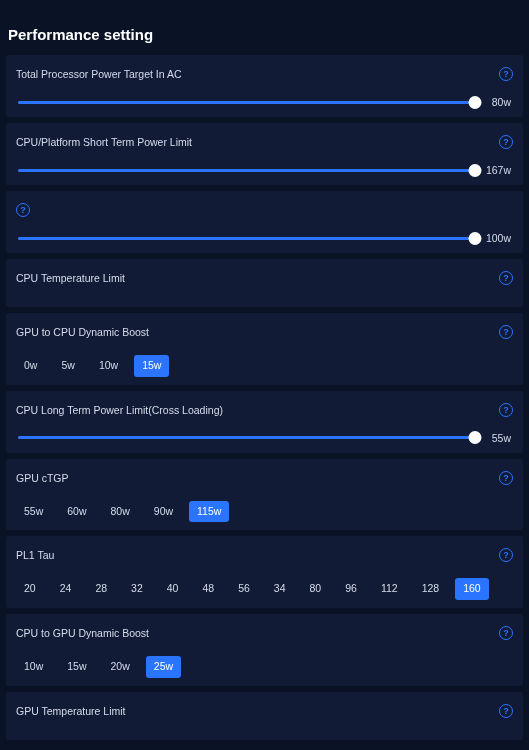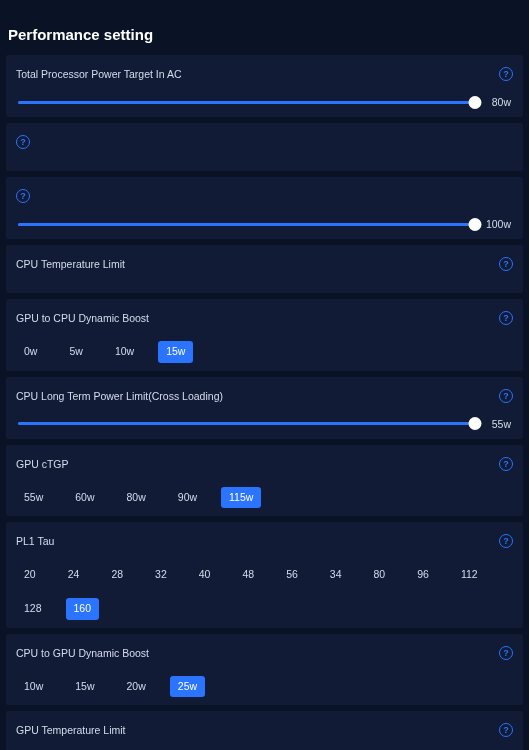--- a/index.html
+++ b/index.html
@@ -82,21 +82,21 @@
     .value-label {
       min-width: 28px;
       text-align: right;
       font-size: 10.5px;
       color: #d6dcec;
       white-space: nowrap;
     }
     .options-row {
       display: flex;
       flex-wrap: wrap;
-      gap: 12px;
+      gap: 4px;
       padding-top: 2px;
       align-items: flex-end;
     }
     .option {
       padding: 4px 8px;
       font-size: 10.5px;
       color: #d6dcec;
       border-radius: 3px;
       margin-right: 4px;
       cursor: pointer;
@@ -123,21 +123,30 @@
         <div class="track"></div>
         <div class="fill" style="width:100%"></div>
         <div class="thumb" style="left:100%"></div>
       </div>
       <div class="value-label">80w</div>
     </div>
   </div>
 
   <div class="card">
     <div class="card-header">
-      <div class="help-icon">?</div>
+      <div class="card-title">CPU/Platform Short Term Power Limit</div>
+      <div class="help-icon">?</div>
+    </div>
+    <div class="slider-row">
+      <div class="slider">
+        <div class="track"></div>
+        <div class="fill" style="width:100%"></div>
+        <div class="thumb" style="left:100%"></div>
+      </div>
+      <div class="value-label">167w</div>
     </div>
   </div>
 
   <div class="card">
     <div class="card-header">
       <div class="help-icon">?</div>
     </div>
     <div class="slider-row">
       <div class="slider">
         <div class="track"></div>

